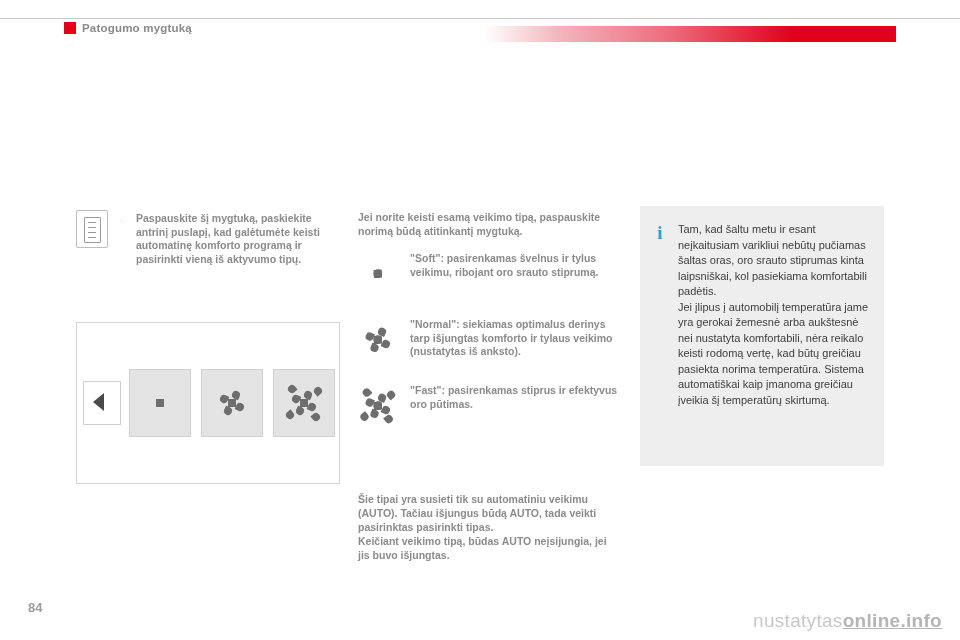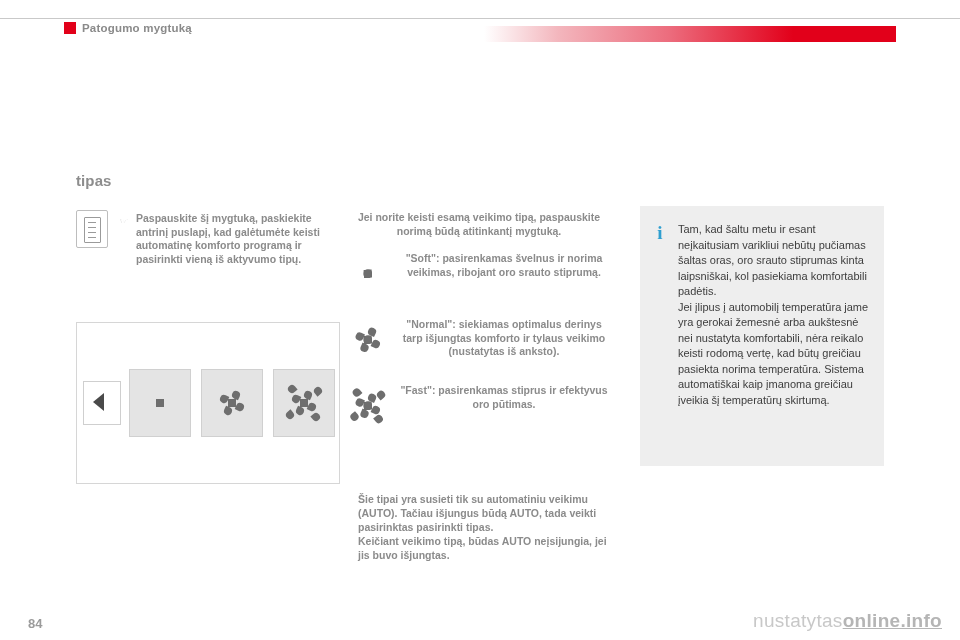--- a/index.html
+++ b/index.html
@@ -77,21 +77,21 @@
   .fig-cell.c1{left:52px;}
   .fig-cell.c2{left:124px;}
   .fig-cell.c3{left:196px;}
   
   .fan{position:absolute;left:50%;top:50%;transform:translate(-50%,-50%);}
   .fan .blade{
     position:absolute;width:9px;height:9px;border-radius:50% 50% 50% 0;background:#6e6e6e;
   }
   
   .mid{
-    position:absolute;left:348px;top:210px;width:270px;text-align:center;
+    position:absolute;left:358px;top:210px;width:270px;
   }
   .mid-lead{
     font-size:10.5px;line-height:14px;color:#8b8b8b;font-weight:bold;
     width:262px;
   }
   .mid-item{
     position:relative;margin-top:14px;min-height:52px;
   }
   .mid-item .ico{
     position:absolute;left:0;top:2px;width:40px;height:40px;
@@ -113,38 +113,37 @@
     position:absolute;left:12px;top:16px;width:16px;height:22px;
     color:#2f9fd0;font-size:19px;font-weight:bold;font-family:"Liberation Serif",serif;
     text-align:center;
   }
   .info-text{
     position:absolute;left:38px;top:16px;width:192px;
     font-size:11px;line-height:15.5px;color:#3d3d3d;
   }
   
   .pg-num{
-    position:absolute;left:28px;top:600px;font-size:13px;font-weight:bold;color:#9b9b9b;margin-top:16px;
+    position:absolute;left:28px;top:600px;font-size:13px;font-weight:bold;color:#9b9b9b;
   }
   .watermark{
     position:absolute;right:18px;bottom:8px;
     font-size:19px;color:#c8c8c8;letter-spacing:.3px;
   }
   .watermark b{color:#b5b5b5;font-weight:bold;text-decoration:underline;}
 </style>
 </head>
 <body>
 
 <div class="hdr-rule"></div>
 <div class="hdr-square"></div>
 <div class="hdr-title">Patogumo mygtuką</div>
 <div class="hdr-bar"></div>
 
 <div class="sec-title">
-  <div>tipas</div>
 </div>
 
 <div class="intro">
   <div class="intro-icon">
     <div class="inner"></div>
   </div>
   <div class="arrow-mark">☞</div>
   <div class="intro-text">Paspauskite šį mygtuką, paskiekite antrinį puslapį, kad galėtumėte keisti automatinę komforto programą ir pasirinkti vieną iš aktyvumo tipų.</div>
 </div>
 
@@ -196,21 +195,21 @@
   <div class="mid-item">
     <div class="ico">
         <div class="fan">
           <div class="blade" style="width: 7.6px; height: 7.6px; left: -3.8px; top: -3.8px; transform: rotate(0deg);"></div>
           <div class="blade" style="width: 7.6px; height: 7.6px; left: -3.8px; top: -3.8px; transform: rotate(90deg);"></div>
           <div class="blade" style="width: 7.6px; height: 7.6px; left: -3.8px; top: -3.8px; transform: rotate(180deg);"></div>
           <div class="blade" style="width: 7.6px; height: 7.6px; left: -3.8px; top: -3.8px; transform: rotate(270deg);"></div>
         </div>
       </div>
     <div class="txt">
-      <span>"Soft"</span><span>: pasirenkamas švelnus ir norima veikimas, ribojant oro srauto stiprumą.</span>
+      <span>"Soft"</span><span>: pasirenkamas švelnus ir tylus veikimu, ribojant oro srauto stiprumą.</span>
     </div>
   </div>
 
   <div class="mid-item">
     <div class="ico">
         <div class="fan">
           <div class="blade" style="width: 7.6px; height: 7.6px; left: -3.8px; top: -3.8px; transform: rotate(0deg);"></div>
           <div class="blade" style="width: 7.6px; height: 7.6px; left: -3.8px; top: -3.8px; transform: rotate(90deg);"></div>
           <div class="blade" style="width: 7.6px; height: 7.6px; left: -3.8px; top: -3.8px; transform: rotate(180deg);"></div>
           <div class="blade" style="width: 7.6px; height: 7.6px; left: -3.8px; top: -3.8px; transform: rotate(270deg);"></div>

